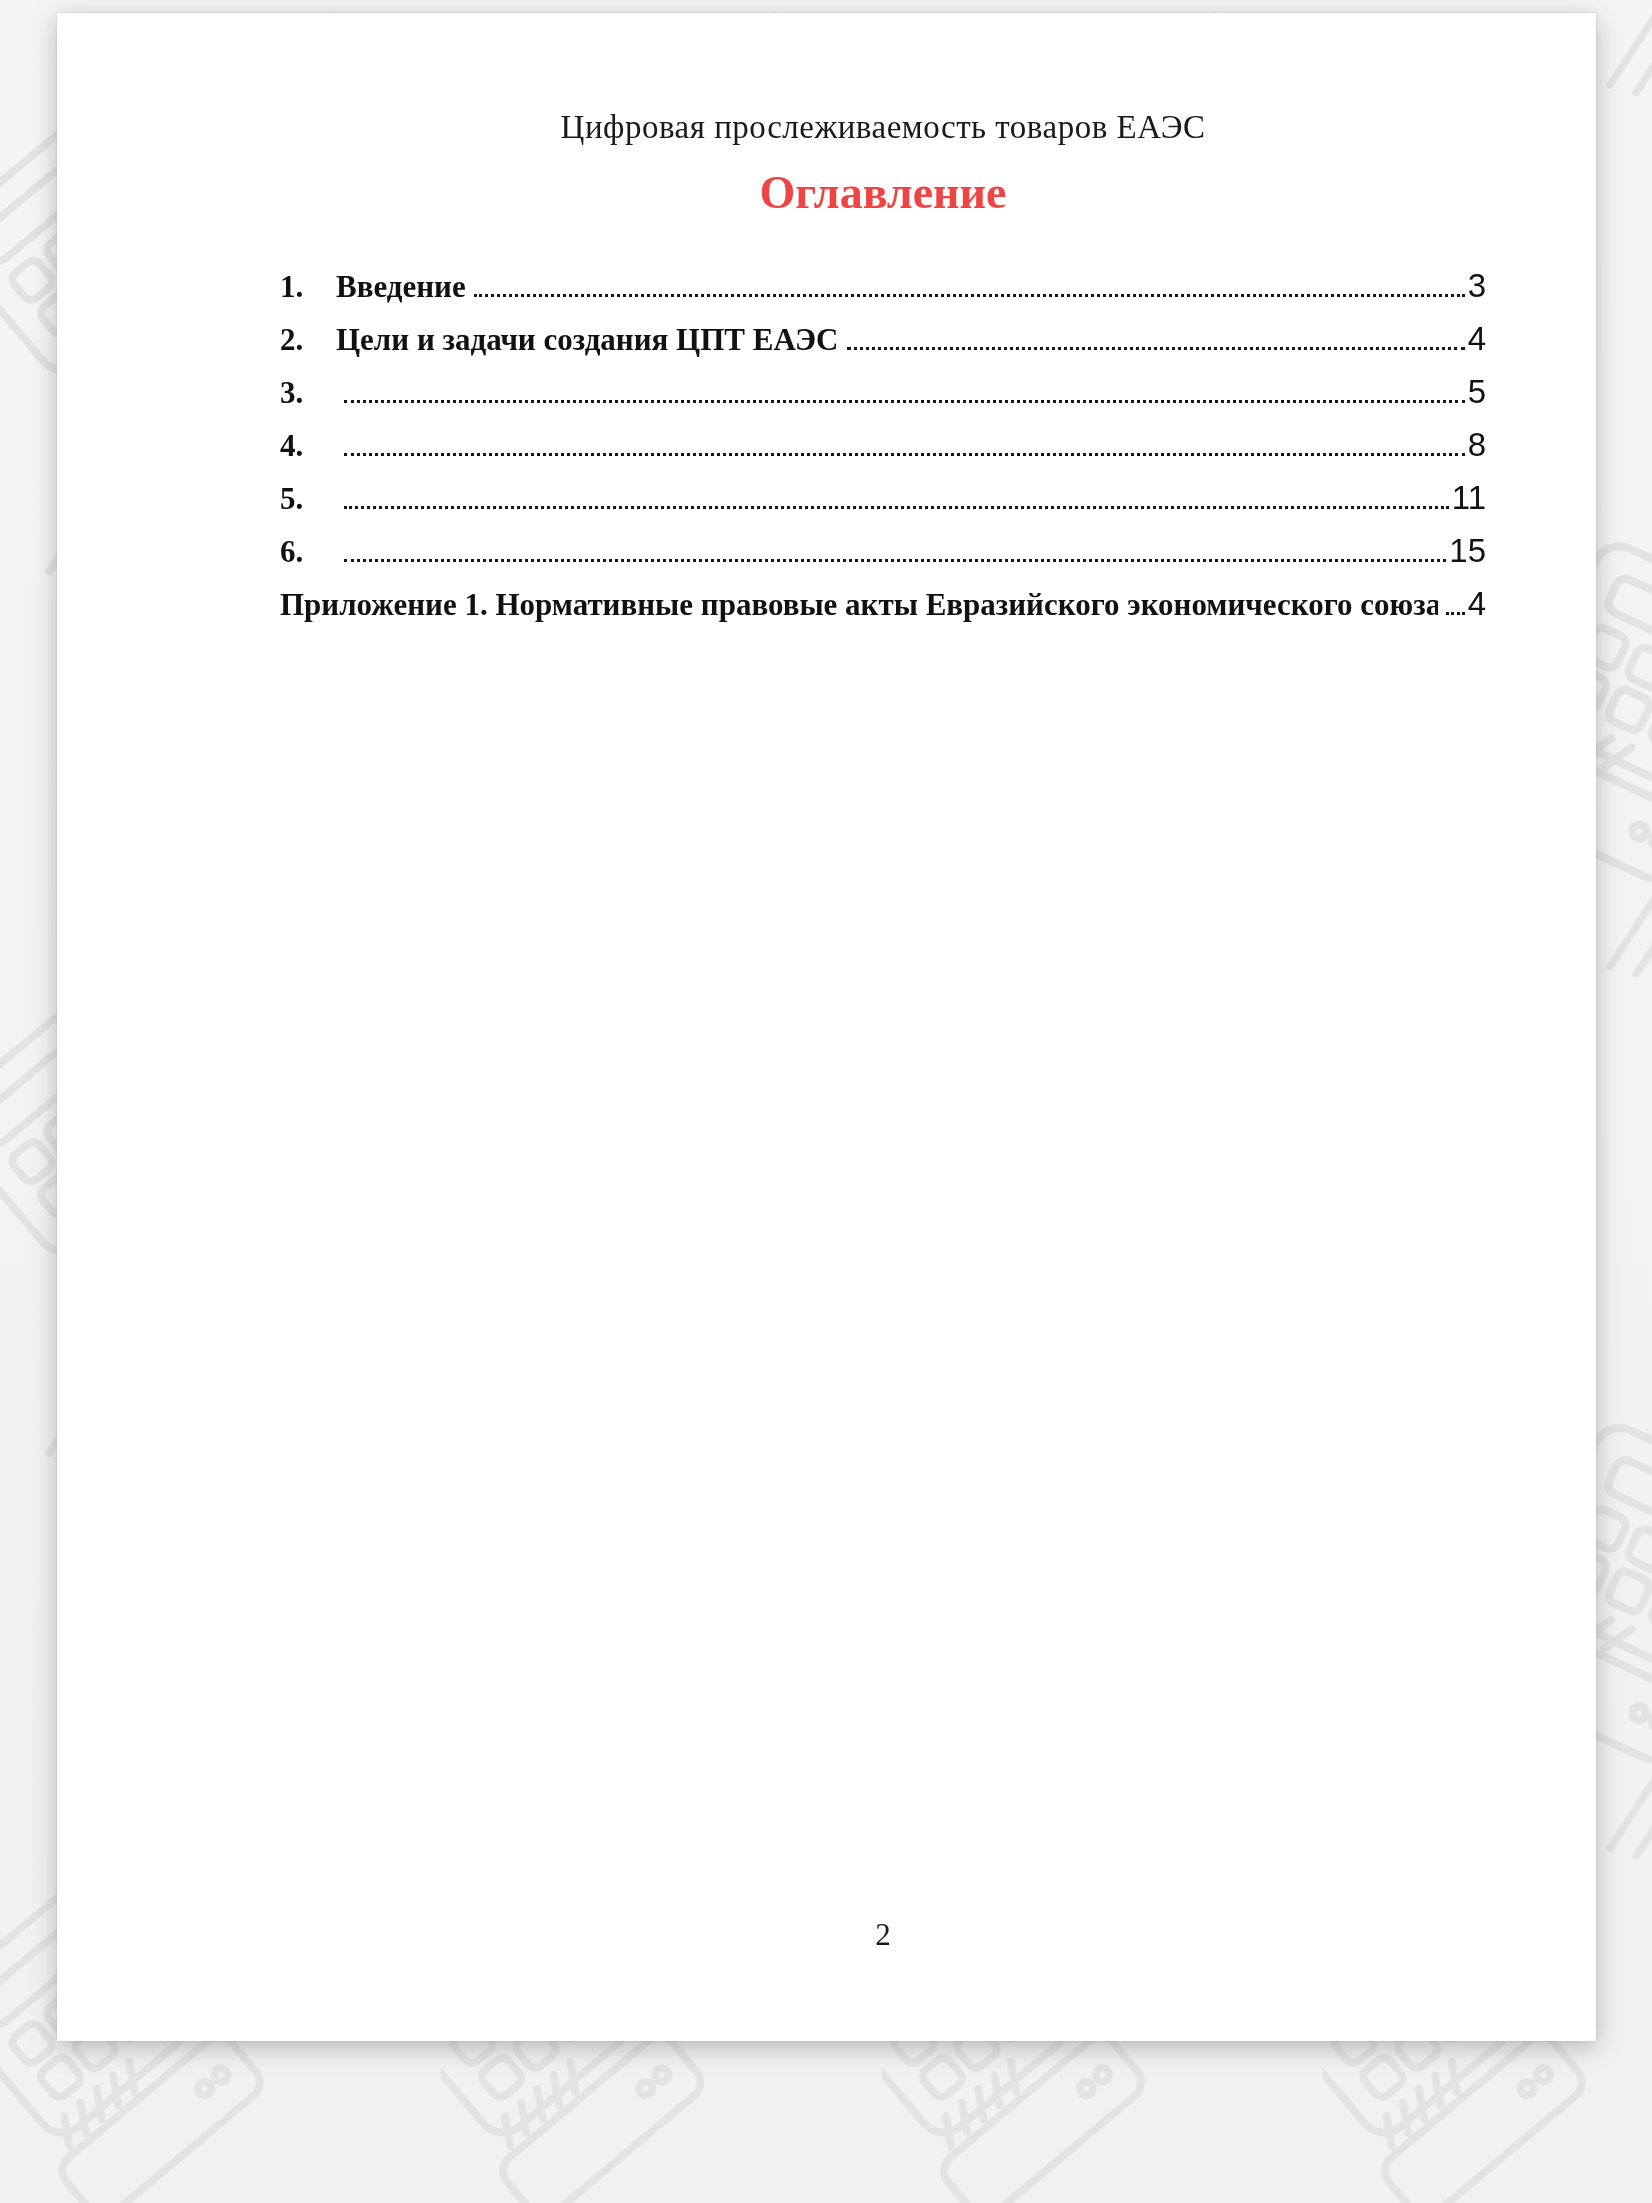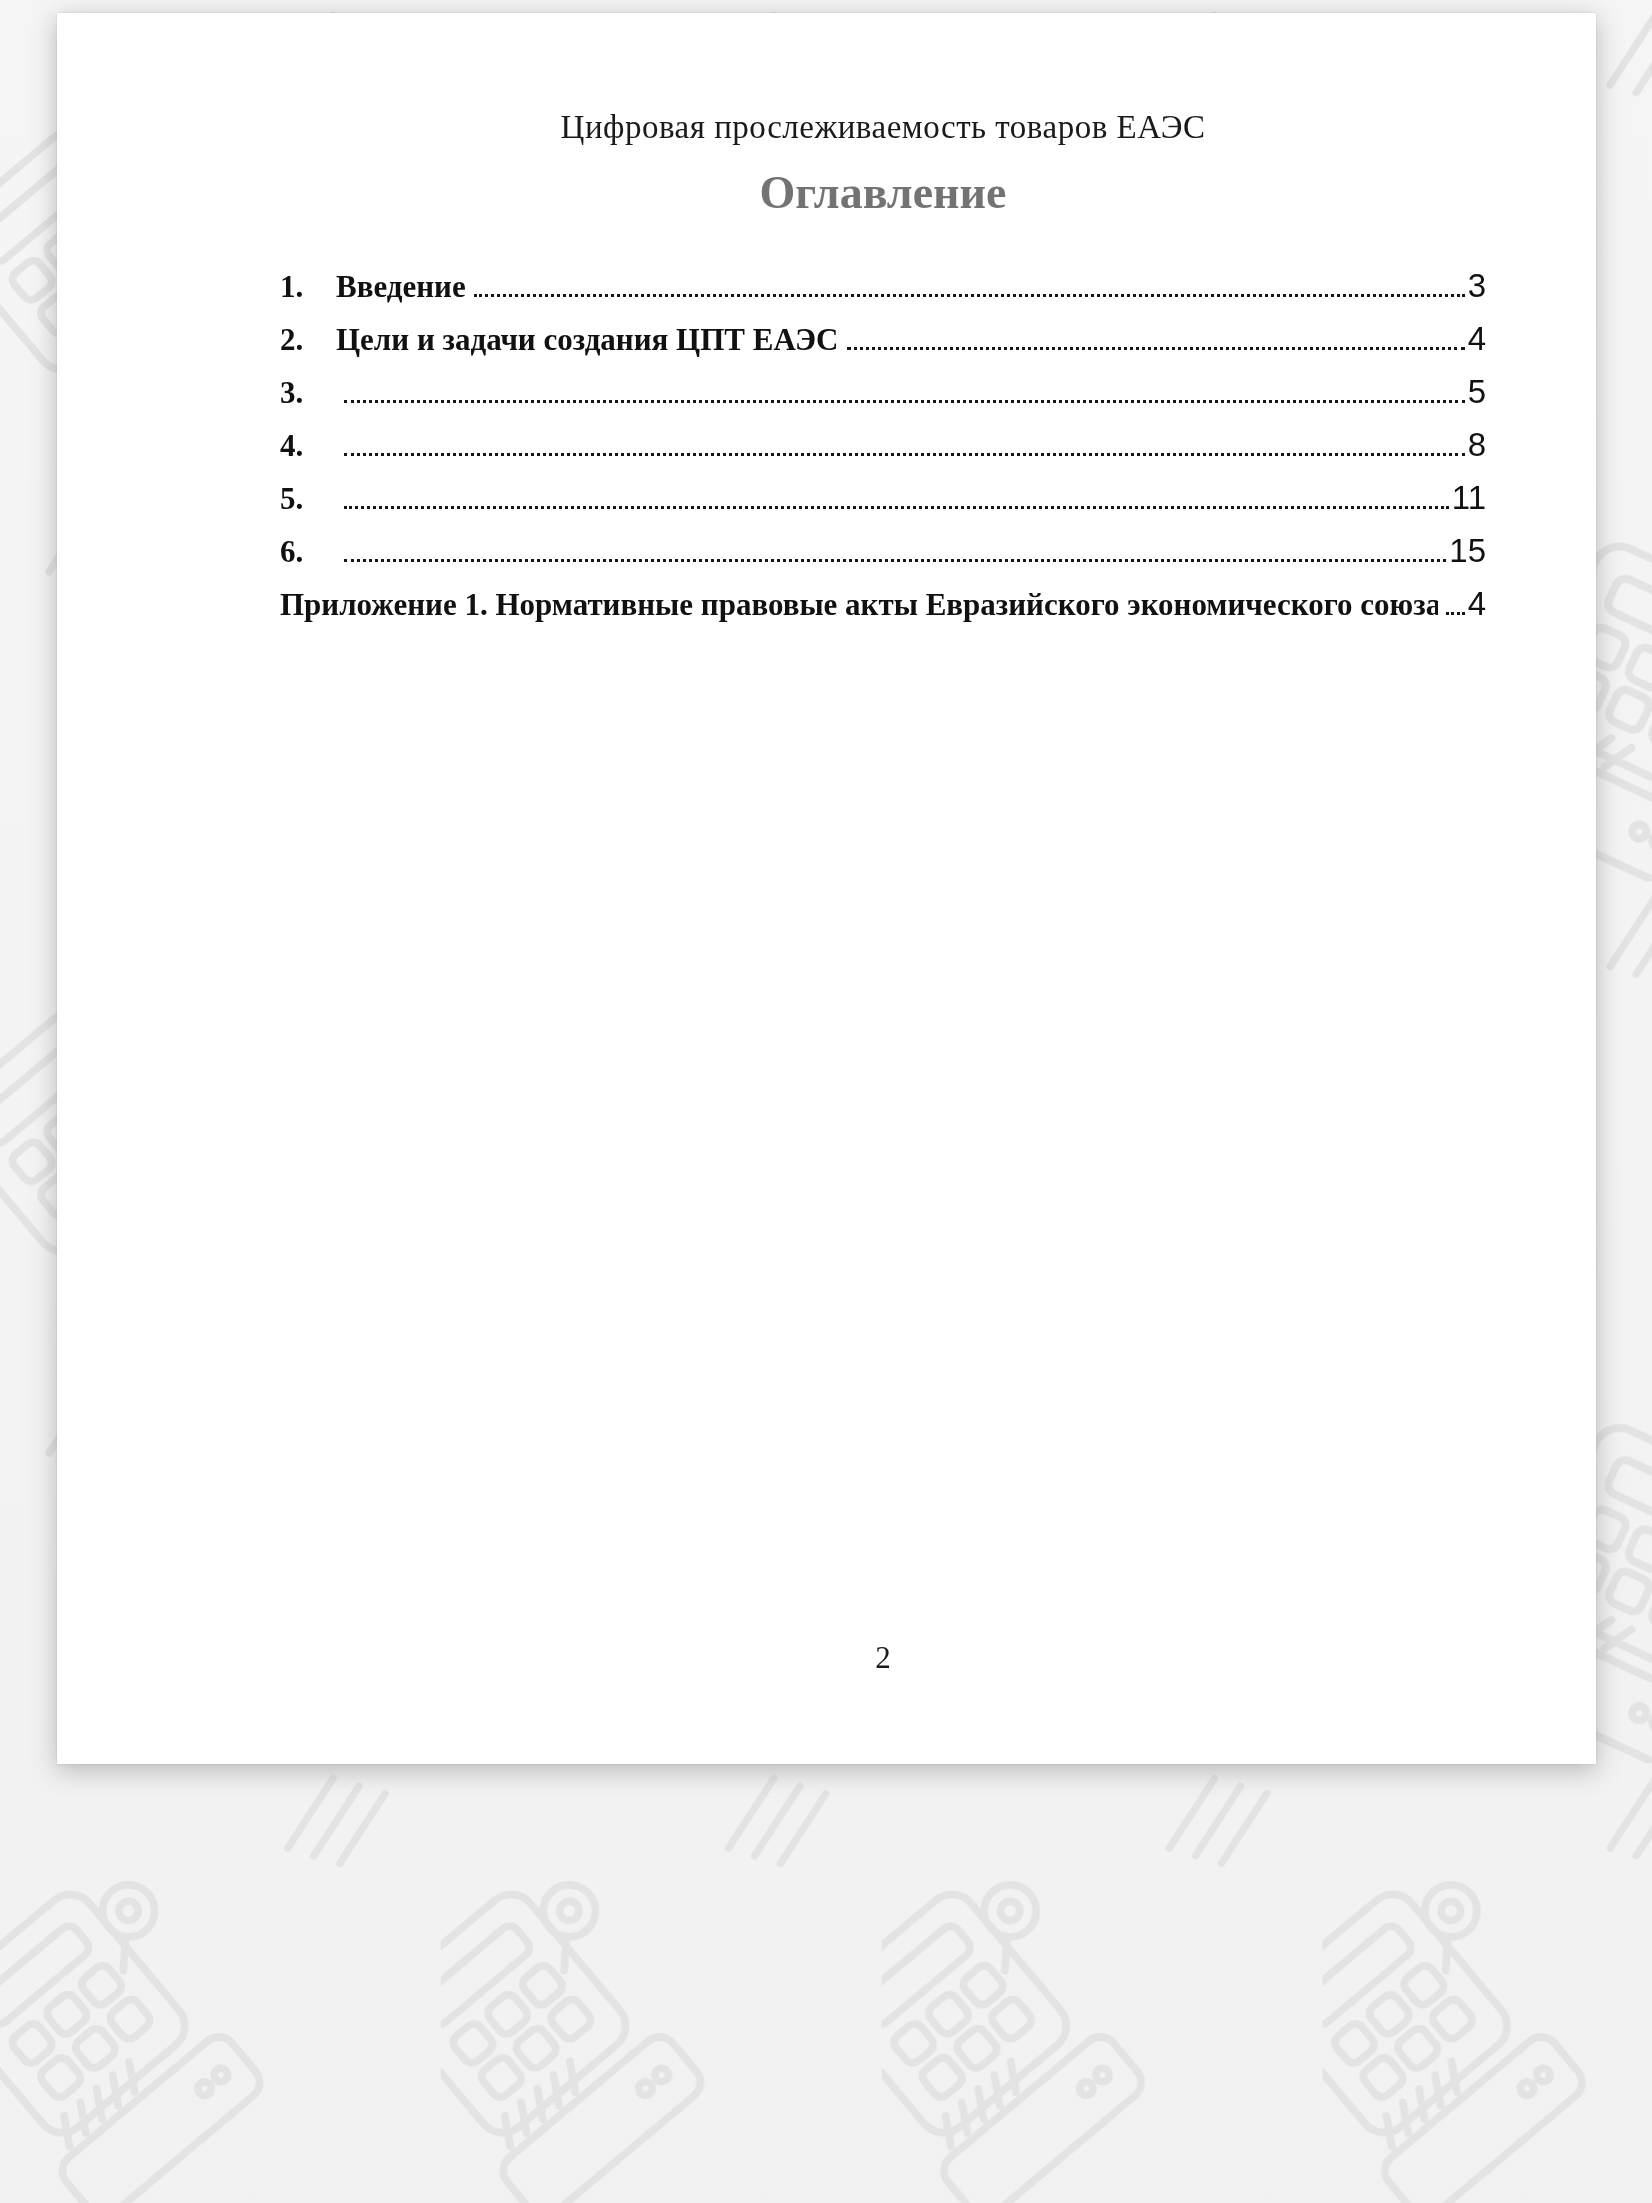--- a/index.html
+++ b/index.html
@@ -15,21 +15,21 @@
     position: absolute;
     left: 0; top: 0;
     width: 1653px;
     height: 2204px;
   }
   .page {
     position: absolute;
     left: 57px;
     top: 13px;
     width: 1539px;
-    height: 1751px;
+    height: 2028px;
     background: #ffffff;
     box-shadow: 0 5.5px 24px rgba(110,110,110,0.45), 0 0 1.8px rgba(150,150,150,0.35);
   }
   .page-inner {
     position: relative;
     height: 100%;
     padding: 0 110px 0 223px;
     box-sizing: border-box;
   }
   .doc-header {
@@ -125,21 +125,21 @@
     </pattern>
   </defs>
   <rect x="0" y="0" width="1800" height="2400" fill="url(#regpat)"></rect>
 </svg>
 
 <div class="page">
   <div class="page-inner">
 
     <div class="doc-header">Цифровая прослеживаемость товаров ЕАЭС</div>
 
-    <h1 class="toc-heading" style="color: #737373;">Оглавление</h1>
+    <h1 class="toc-heading" style="color: #ef4444;">Оглавление</h1>
 
     <div class="toc" id="toc-list">
   <div class="toc-row">
     <span class="toc-num">1.</span>
     <span class="toc-title">Введение</span>
     <span class="toc-leader"></span>
     <span class="toc-page">3</span>
   </div>
 
   <div class="toc-row">

